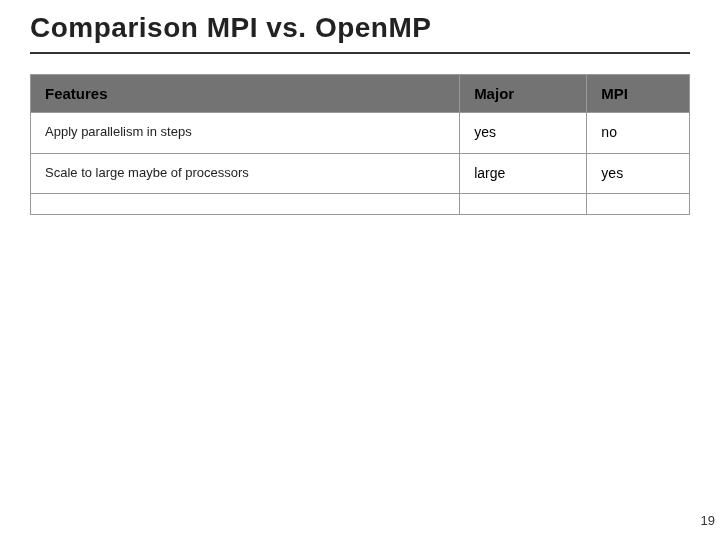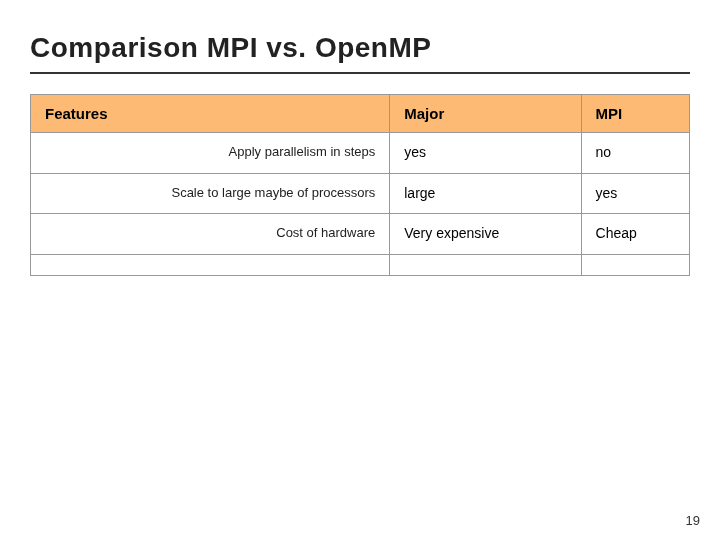--- a/index.html
+++ b/index.html
@@ -12,21 +12,21 @@
       width: 720px;
       height: 540px;
       background: #ffffff;
       font-family: Arial, sans-serif;
       overflow: hidden;
     }
 
     .page {
       width: 720px;
       height: 540px;
-      padding: 32px 30px;
+      padding: 12px 30px;
       display: flex;
       flex-direction: column;
       position: relative;
     }
 
     .title-container {
       padding-bottom: 8px;
       border-bottom: 2px solid #333;
       margin-bottom: 20px;
     }
@@ -43,40 +43,39 @@
       border-collapse: collapse;
       font-size: 14px;
     }
 
     thead tr th {
       border: 1px solid #999;
       padding: 10px 14px;
       text-align: left;
       font-weight: bold;
       font-size: 15px;
-      background: #fdba74;
+      background: #737373;
     }
 
     tbody tr td {
       border: 1px solid #999;
       padding: 10px 14px;
       vertical-align: top;
       line-height: 1.4;
     }
 
     tbody tr td:first-child {
       font-size: 13px;
       color: #222;
-      text-align: right;
     }
 
     .page-number {
       position: absolute;
       bottom: 12px;
-      right: 20px;
+      right: 5px;
       font-size: 13px;
       color: #333;
     }
   </style>
 </head>
 <body>
 
 <div class="page">
 
   <div class="title-container">
@@ -96,25 +95,20 @@
           <td>Apply parallelism in steps</td>
           <td>yes</td>
           <td>no</td>
         </tr>
         <tr>
           <td>Scale to large maybe of processors</td>
           <td>large</td>
           <td>yes</td>
         </tr>
         <tr>
-          <td>Cost of hardware</td>
-          <td>Very expensive</td>
-          <td>Cheap</td>
-        </tr>
-        <tr>
           <td></td>
           <td></td>
           <td></td>
         </tr>
       </tbody>
   </table>
 
   <div class="page-number">19</div>
 </div>
 

